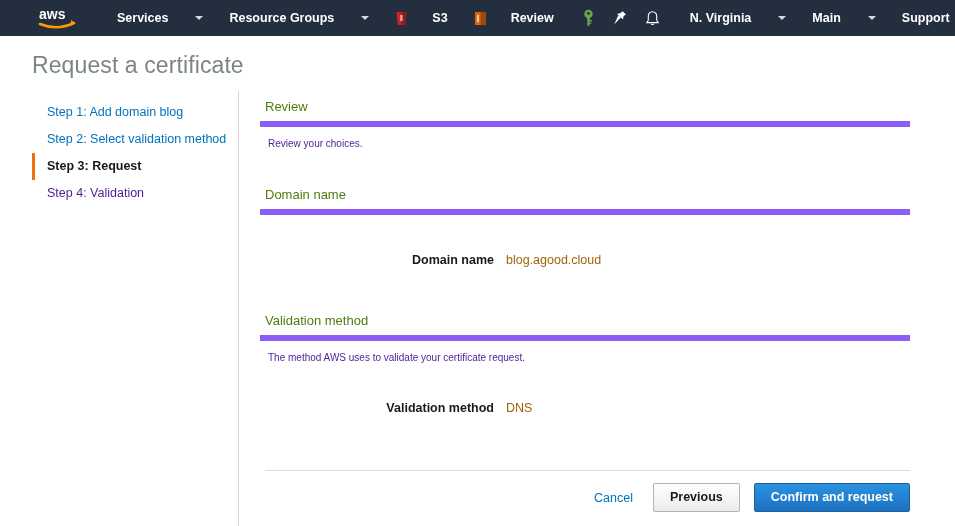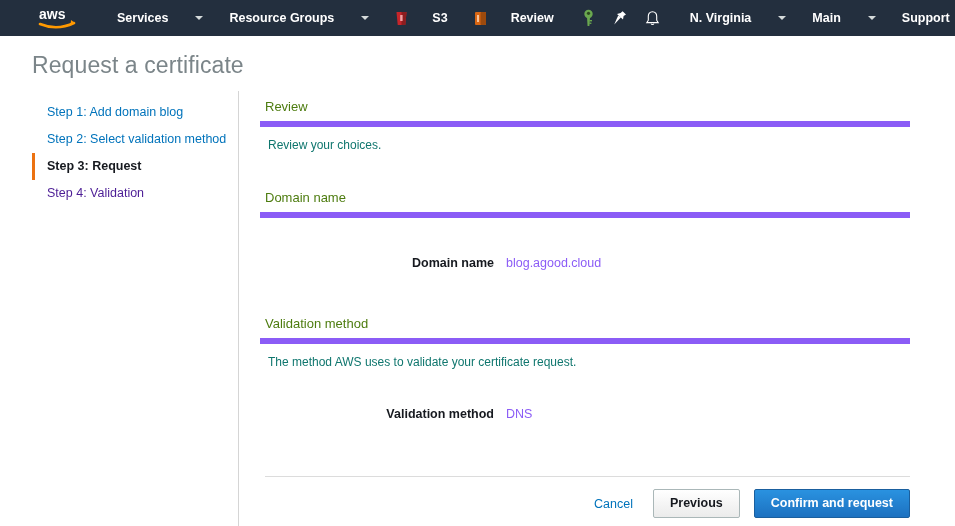--- a/index.html
+++ b/index.html
@@ -78,40 +78,40 @@
   #content { flex: 1; padding: 0 45px 0 21px; position: relative; }
 
   .sec-title {
     font-size: 13px;
     font-weight: normal;
     color: #4d7c0f;
     padding: 8px 0 7px 5px;
     border-bottom: 6px solid #8b5cf6;
   }
   .sec-desc {
-    font-size: 12px;
-    color: #0f766e;
+    font-size: 10px;
+    color: #4c1d95;
     padding: 11px 0 0 8px;
   }
   .spacer-lg { height: 38px; }
   .spacer-md { height: 30px; }
 
   .kv-row {
     display: flex;
     font-size: 12.5px;
     color: #16191f;
     padding-left: 8px;
   }
   .kv-key {
     width: 238px;
     text-align: right;
     font-weight: bold;
     padding-right: 12px;
   }
-  .kv-val { color: #8b5cf6; }
+  .kv-val { color: #a16207; }
 
   .footer-rule {
     border-top: 1px solid #dcdcdc;
     margin: 0 0 0 5px;
   }
   #footer {
     display: flex;
     align-items: center;
     justify-content: flex-end;
     gap: 14px;

